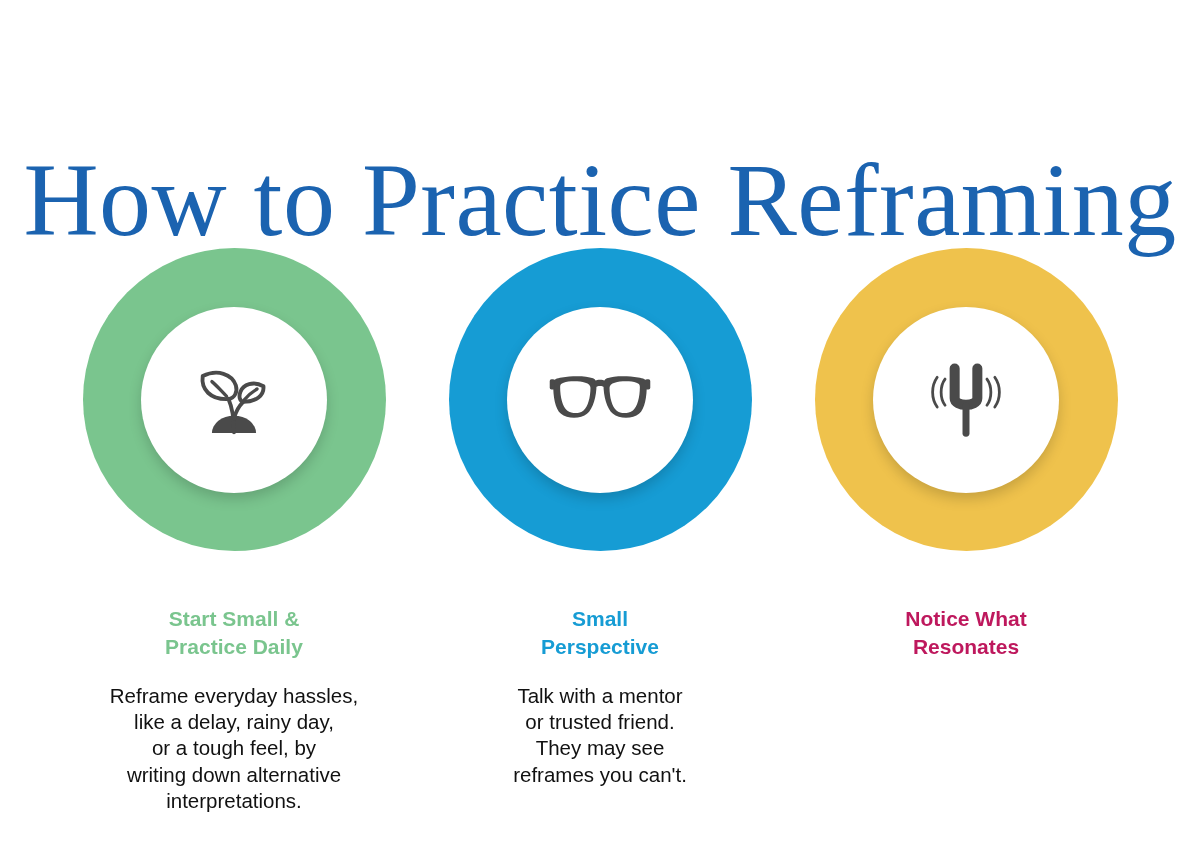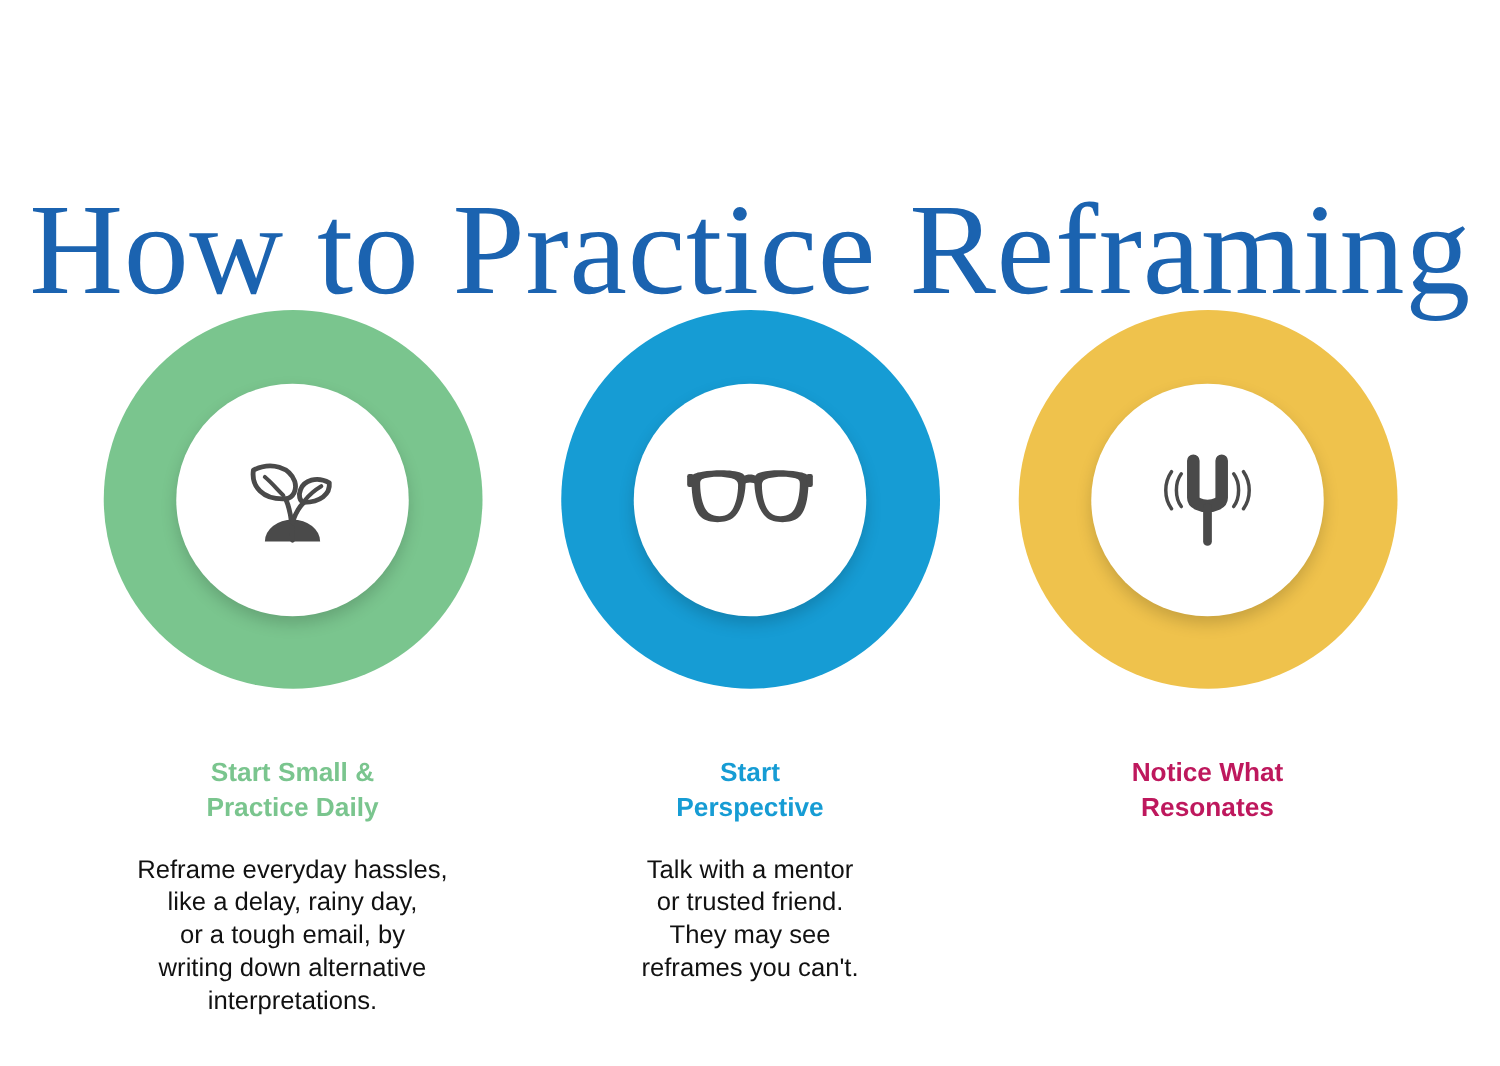--- a/index.html
+++ b/index.html
@@ -134,21 +134,21 @@
               <path d="M60 52 C74 52 83 45 82 35 C71 29 60 33 57 41 C55 46 56 51 60 52 Z" fill="none" stroke="#4a4a4a" stroke-width="4.2" stroke-linejoin="round"></path>
               <path d="M61 50 C65 45 70 41 75 38" stroke="#4a4a4a" stroke-width="3.6" fill="none" stroke-linecap="round"></path>
             </svg>
           </div>
         </div>
       </div>
       <div class="card-heading c-green">Start Small &amp;
 Practice Daily</div>
       <div class="card-body">Reframe everyday hassles,
 like a delay, rainy day,
-or a tough email, by
+or a tough feel, by
 writing down alternative
 interpretations.</div>
     </div>
 
     <div class="column">
       <div class="circle-outer" style="background:#169cd4;">
         <div class="circle-inner">
           <div class="icon-wrap">
             <svg viewBox="0 0 120 60" width="104" height="52" aria-hidden="true">
               <g fill="#4a4a4a">
@@ -165,21 +165,21 @@
 
                 <path d="M54 8 C57 6 63 6 66 8 L66 16 C63 13 57 13 54 16 Z"></path>
 
                 <rect x="2" y="6" width="6" height="12" rx="2"></rect>
                 <rect x="112" y="6" width="6" height="12" rx="2"></rect>
               </g>
             </svg>
           </div>
         </div>
       </div>
-      <div class="card-heading c-blue">Start
+      <div class="card-heading c-blue">Small
 Perspective</div>
       <div class="card-body">Talk with a mentor
 or trusted friend.
 They may see
 reframes you can't.</div>
     </div>
 
     <div class="column">
       <div class="circle-outer" style="background:#efc24c;">
         <div class="circle-inner">

